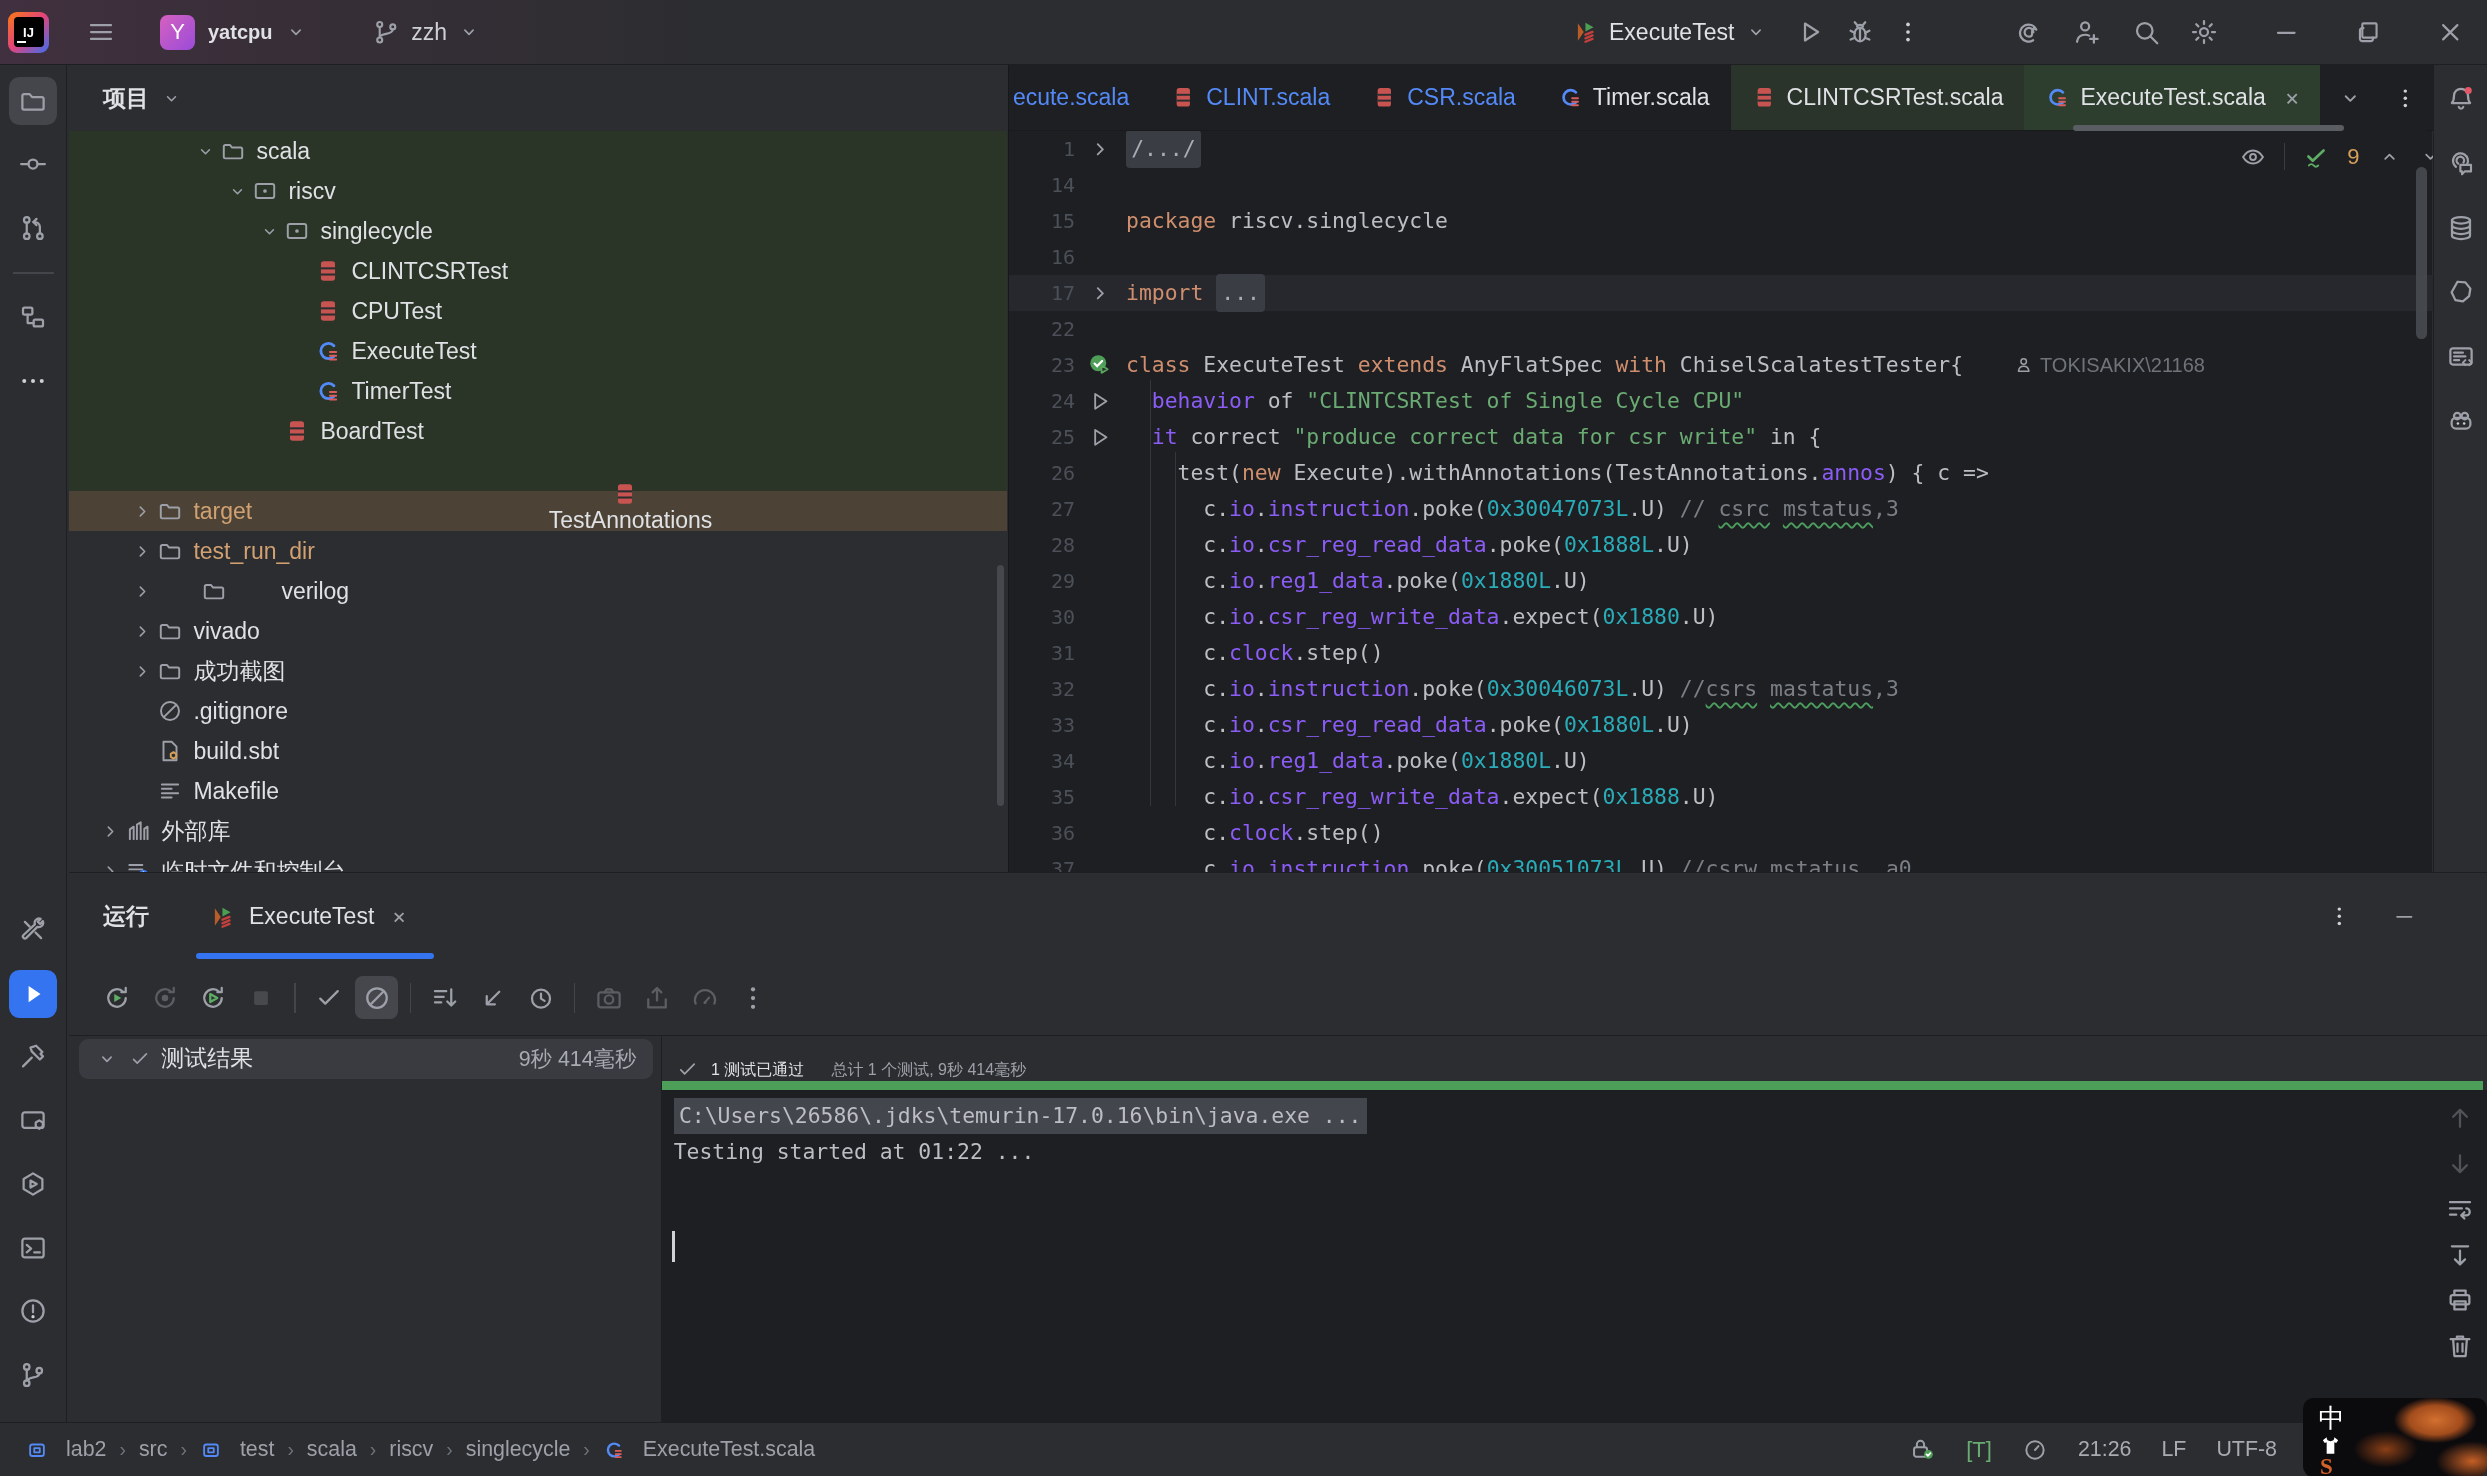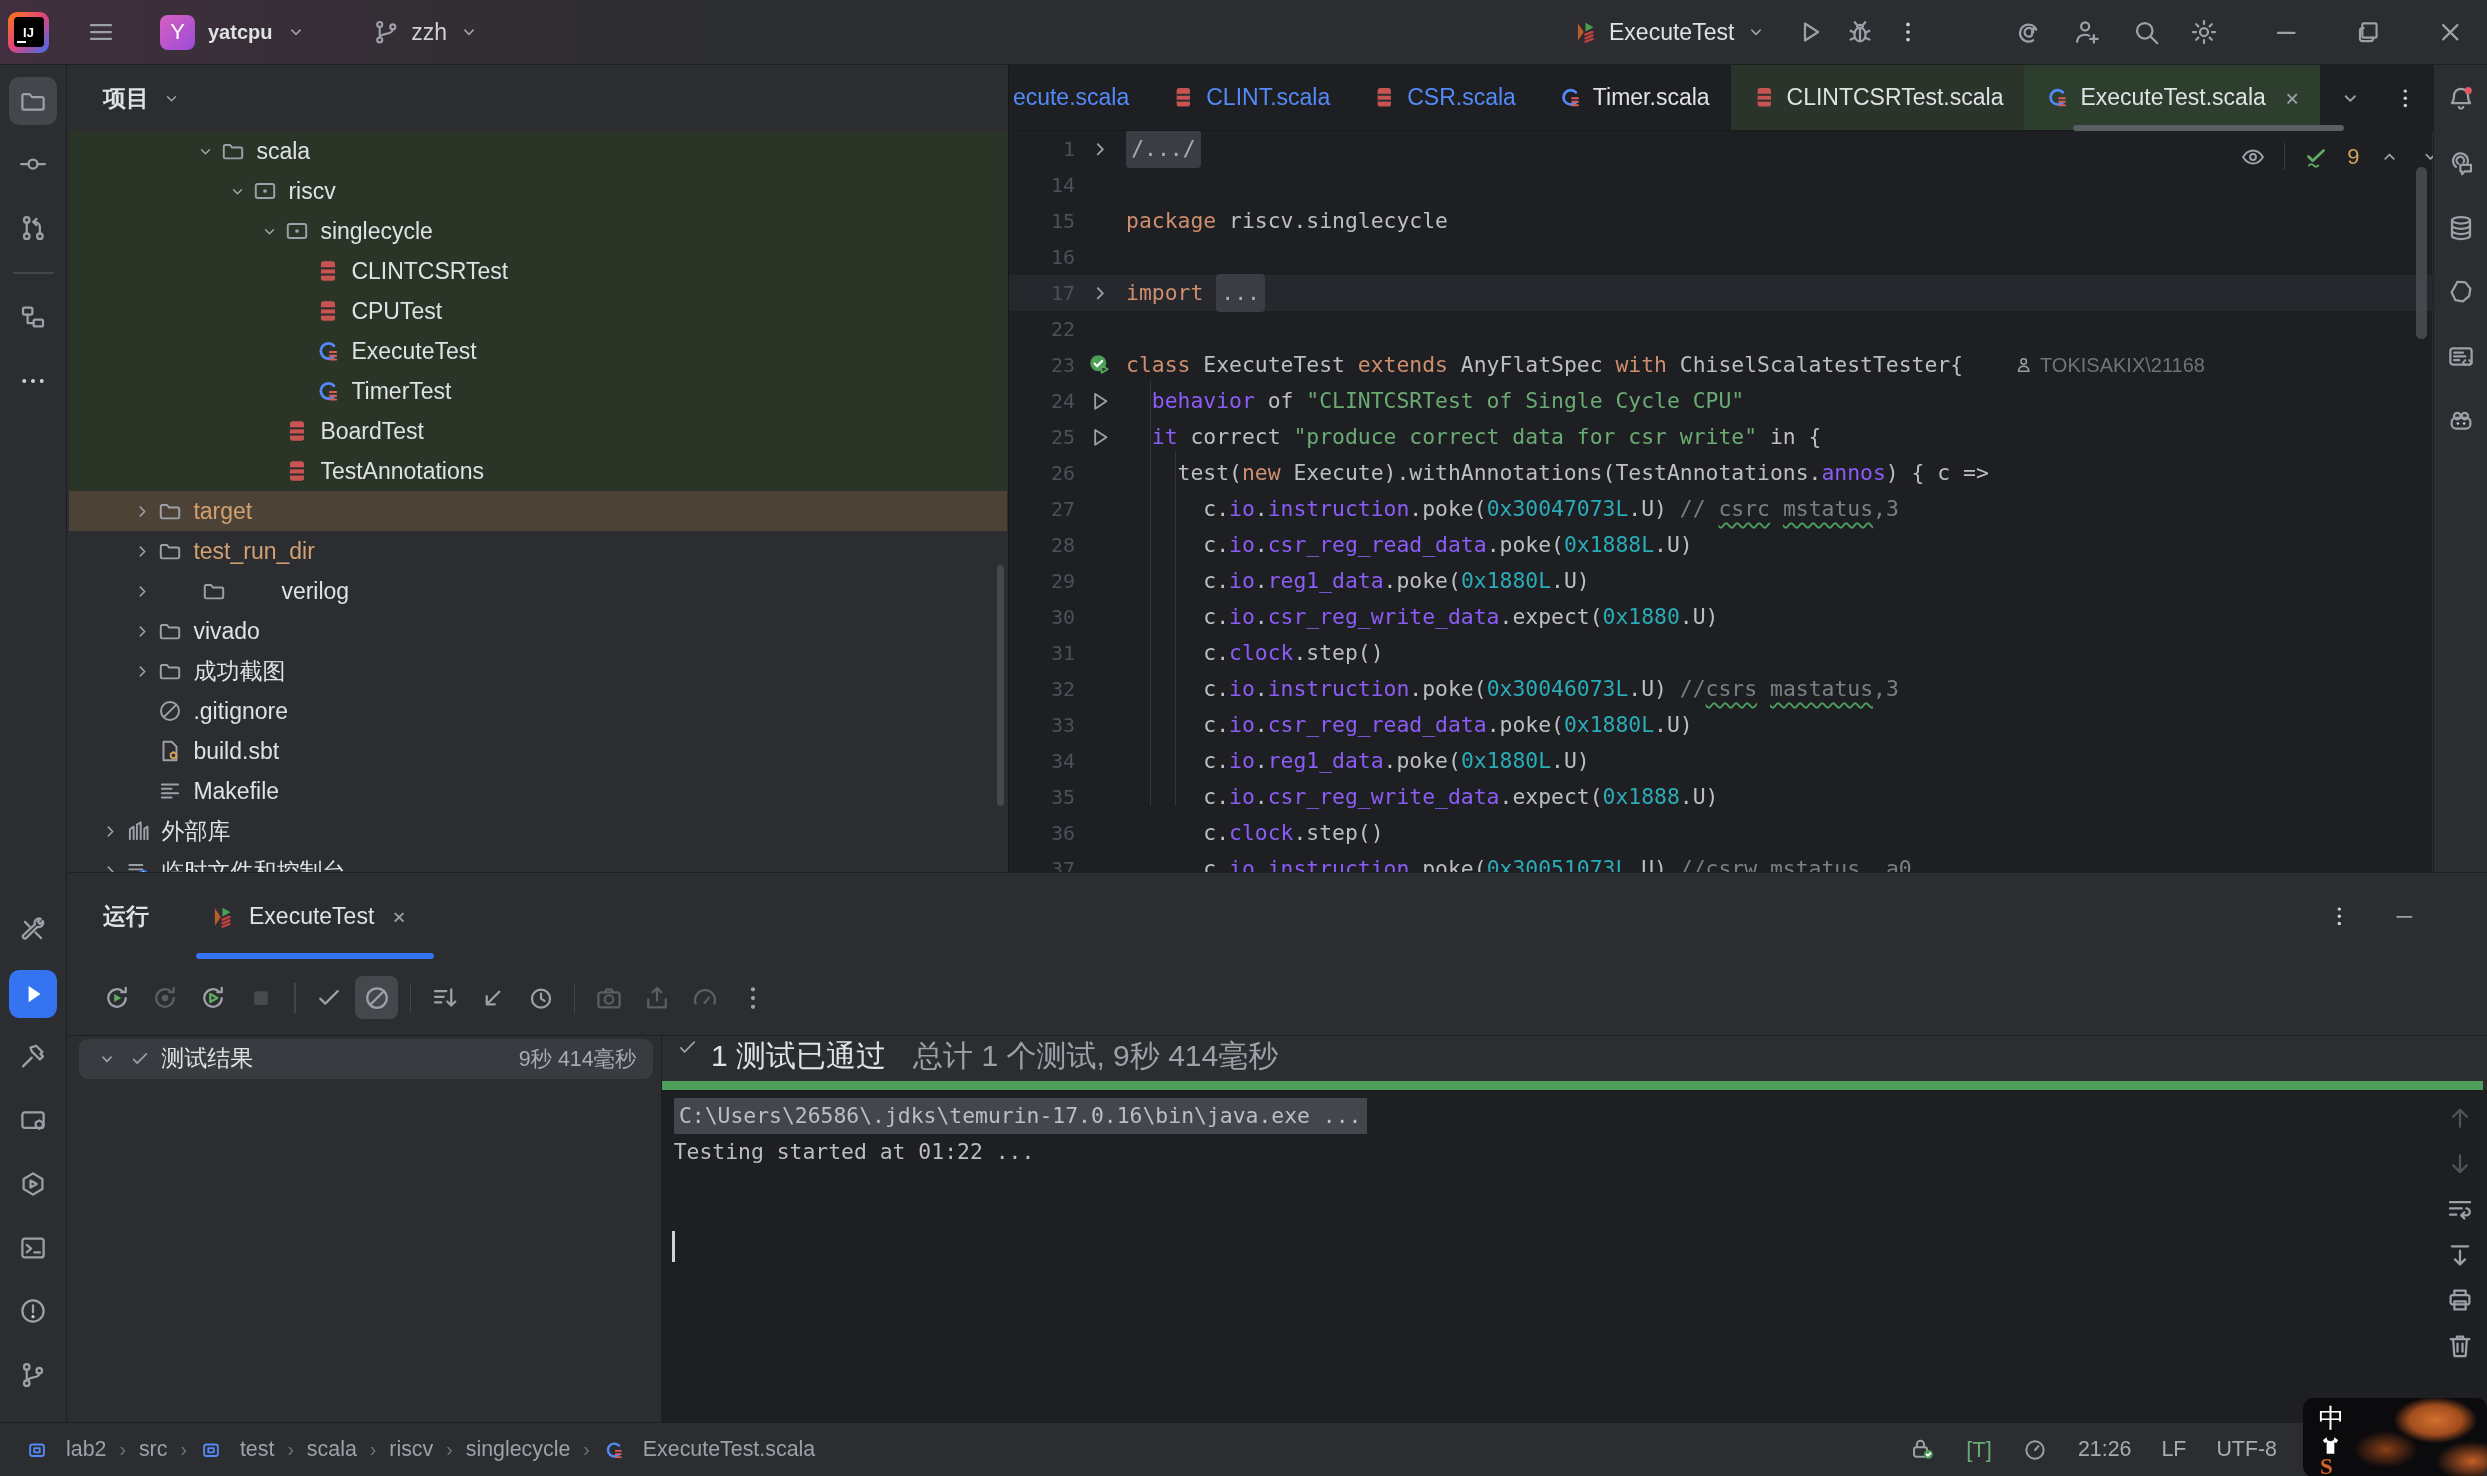--- a/index.html
+++ b/index.html
@@ -107,21 +107,21 @@
   .tbtn svg{width:30px;height:30px}
   .tbtn.active{background:#45474c}
   .tbtn.disabled{opacity:.42}
   .tb-div{width:1.3px;height:30px;background:#43454a;margin:0 11.7px 0 6.5px;flex:none}
   .rp-body{position:absolute;left:0;top:163px;right:0;bottom:0;display:flex}
   .rp-tree{width:593px;position:relative;border-right:1.3px solid #1e1f22;flex:none}
   .rt-row{position:absolute;left:10.4px;top:2.6px;width:574px;height:40px;background:#393b40;border-radius:9px;
           display:flex;align-items:center;padding:0 17px;gap:10.4px;font-size:23px}
   .rt-row .dur{margin-left:auto;color:#a8abb2;font-size:21.4px}
   .rp-right{flex:1;position:relative}
-  .sumrow{height:45px;display:flex;align-items:flex-start;padding-left:14.2px;font-size:30px;gap:11.7px}
+  .sumrow{height:45px;display:flex;align-items:flex-end;padding-left:14.2px;font-size:16px;gap:11.7px}
   .sumrow .total{color:#9da0a8;margin-left:15.5px}
   #progress{height:9px;background:#4d9e58;margin-right:5.2px}
   #console{position:absolute;left:0;top:54px;right:0;bottom:0;background:#1e1f22;
      font-family:"DejaVu Sans Mono",monospace;font-size:21.4px;line-height:36px;padding:7.8px 0 0 11.7px;color:#bcbec4}
   #console .sel{background:#43464c;display:inline-block;padding:0 5.2px}
   #cursor{position:absolute;left:10.4px;top:141px;width:2.6px;height:31px;background:#d0d2d6}
   #con-btns{position:absolute;right:13px;top:13px;display:flex;flex-direction:column;gap:15.5px}
   #con-btns .ibox{width:30px;height:30px}
   #con-btns .disabled{opacity:.4}
 
@@ -480,21 +480,21 @@
           <span class="tchev"></span>
           <span class="ticn">
             <svg viewBox="0 0 24 24">
               <rect x="5.5" y="3" width="13" height="18" rx="2.5" fill="#c75450"></rect>
               <rect x="5.5" y="8.6" width="13" height="1.9" fill="#2b2d30"></rect>
               <rect x="5.5" y="14.3" width="13" height="1.9" fill="#2b2d30"></rect>
             </svg>
           </span>
           <span>BoardTest</span>
         </div>
-        <div class="trow test" style="padding-left: 185px;">
+        <div class="trow test" style="padding-left: 185px; flex-direction: column;">
           <span class="tchev"></span>
           <span class="ticn">
             <svg viewBox="0 0 24 24">
               <rect x="5.5" y="3" width="13" height="18" rx="2.5" fill="#c75450"></rect>
               <rect x="5.5" y="8.6" width="13" height="1.9" fill="#2b2d30"></rect>
               <rect x="5.5" y="14.3" width="13" height="1.9" fill="#2b2d30"></rect>
             </svg>
           </span>
           <span>TestAnnotations</span>
         </div>

